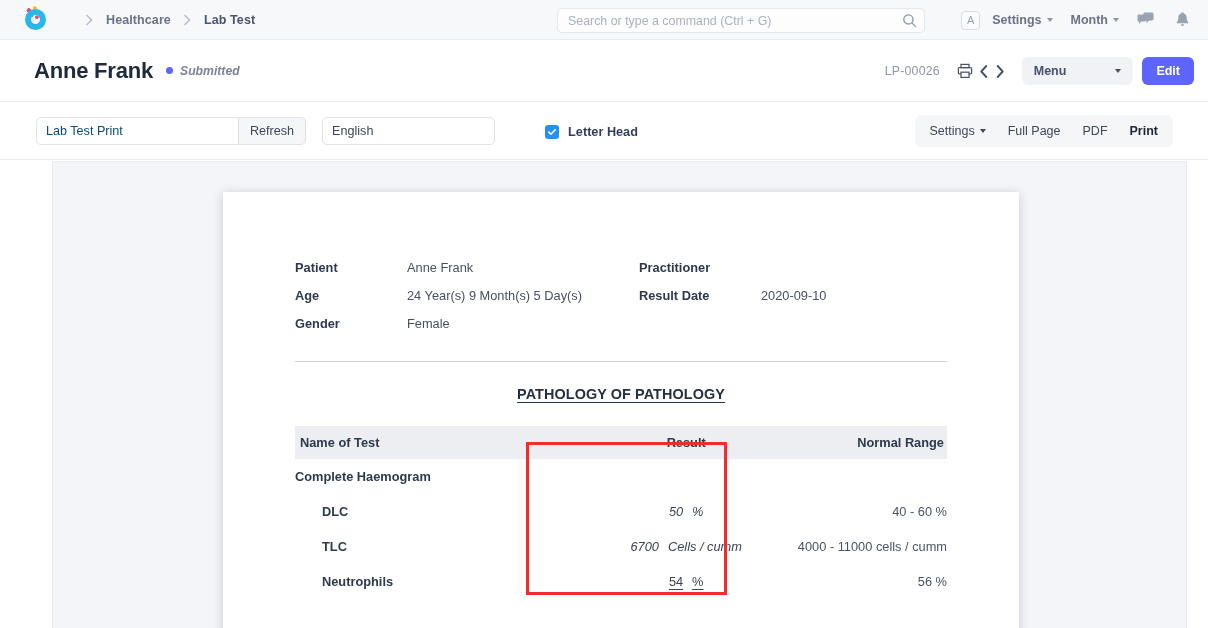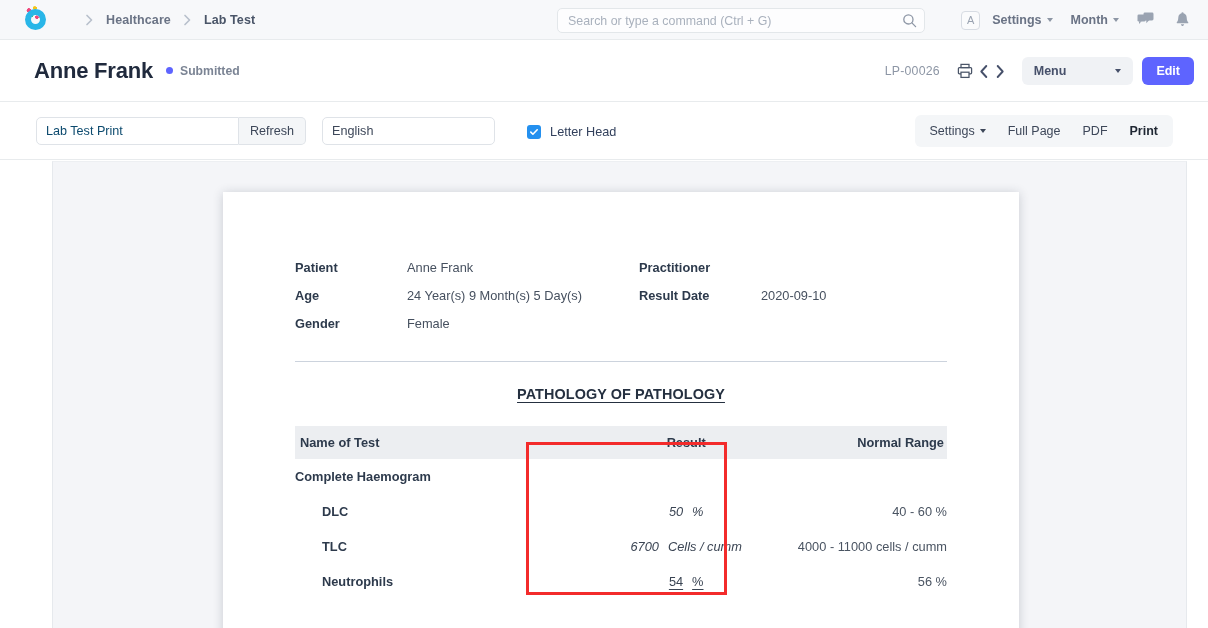--- a/index.html
+++ b/index.html
@@ -127,20 +127,21 @@
   }
   .doc-title {
     font-size: 22px;
     font-weight: bold;
     color: #202a3d;
     letter-spacing: -.2px;
   }
   .status {
     display: flex; align-items: center;
     margin-left: 13px;
+    font-style: italic;
   }
   .status-dot {
     width: 7px; height: 7px; border-radius: 50%;
     background: #5e64ff;
     margin-right: 7px;
   }
   .status-text {
     font-size: 12.2px; font-weight: bold; color: #7b8494;
   }
   .head-right {
@@ -215,23 +216,24 @@
     border: 1px solid #dfe3e8;
     border-radius: 5px;
     background: #fff;
     font-family: "Liberation Sans", sans-serif;
     font-size: 12.6px; color: #3d4759;
     padding: 0 9px;
     outline: none;
   }
   .check-wrap {
     display: flex; align-items: flex-start;
-    margin-left: 32px;
+    margin-left: 50px;
     margin-top: 2px;
     cursor: pointer;
+    font-weight: bold;
   }
   .cbox {
     width: 14px; height: 14px;
     border-radius: 3px;
     background: #2490ef;
     display: flex; align-items: center; justify-content: center;
     flex: 0 0 auto;
   }
   .check-label {
     font-size: 12.7px; color: #32405c;

